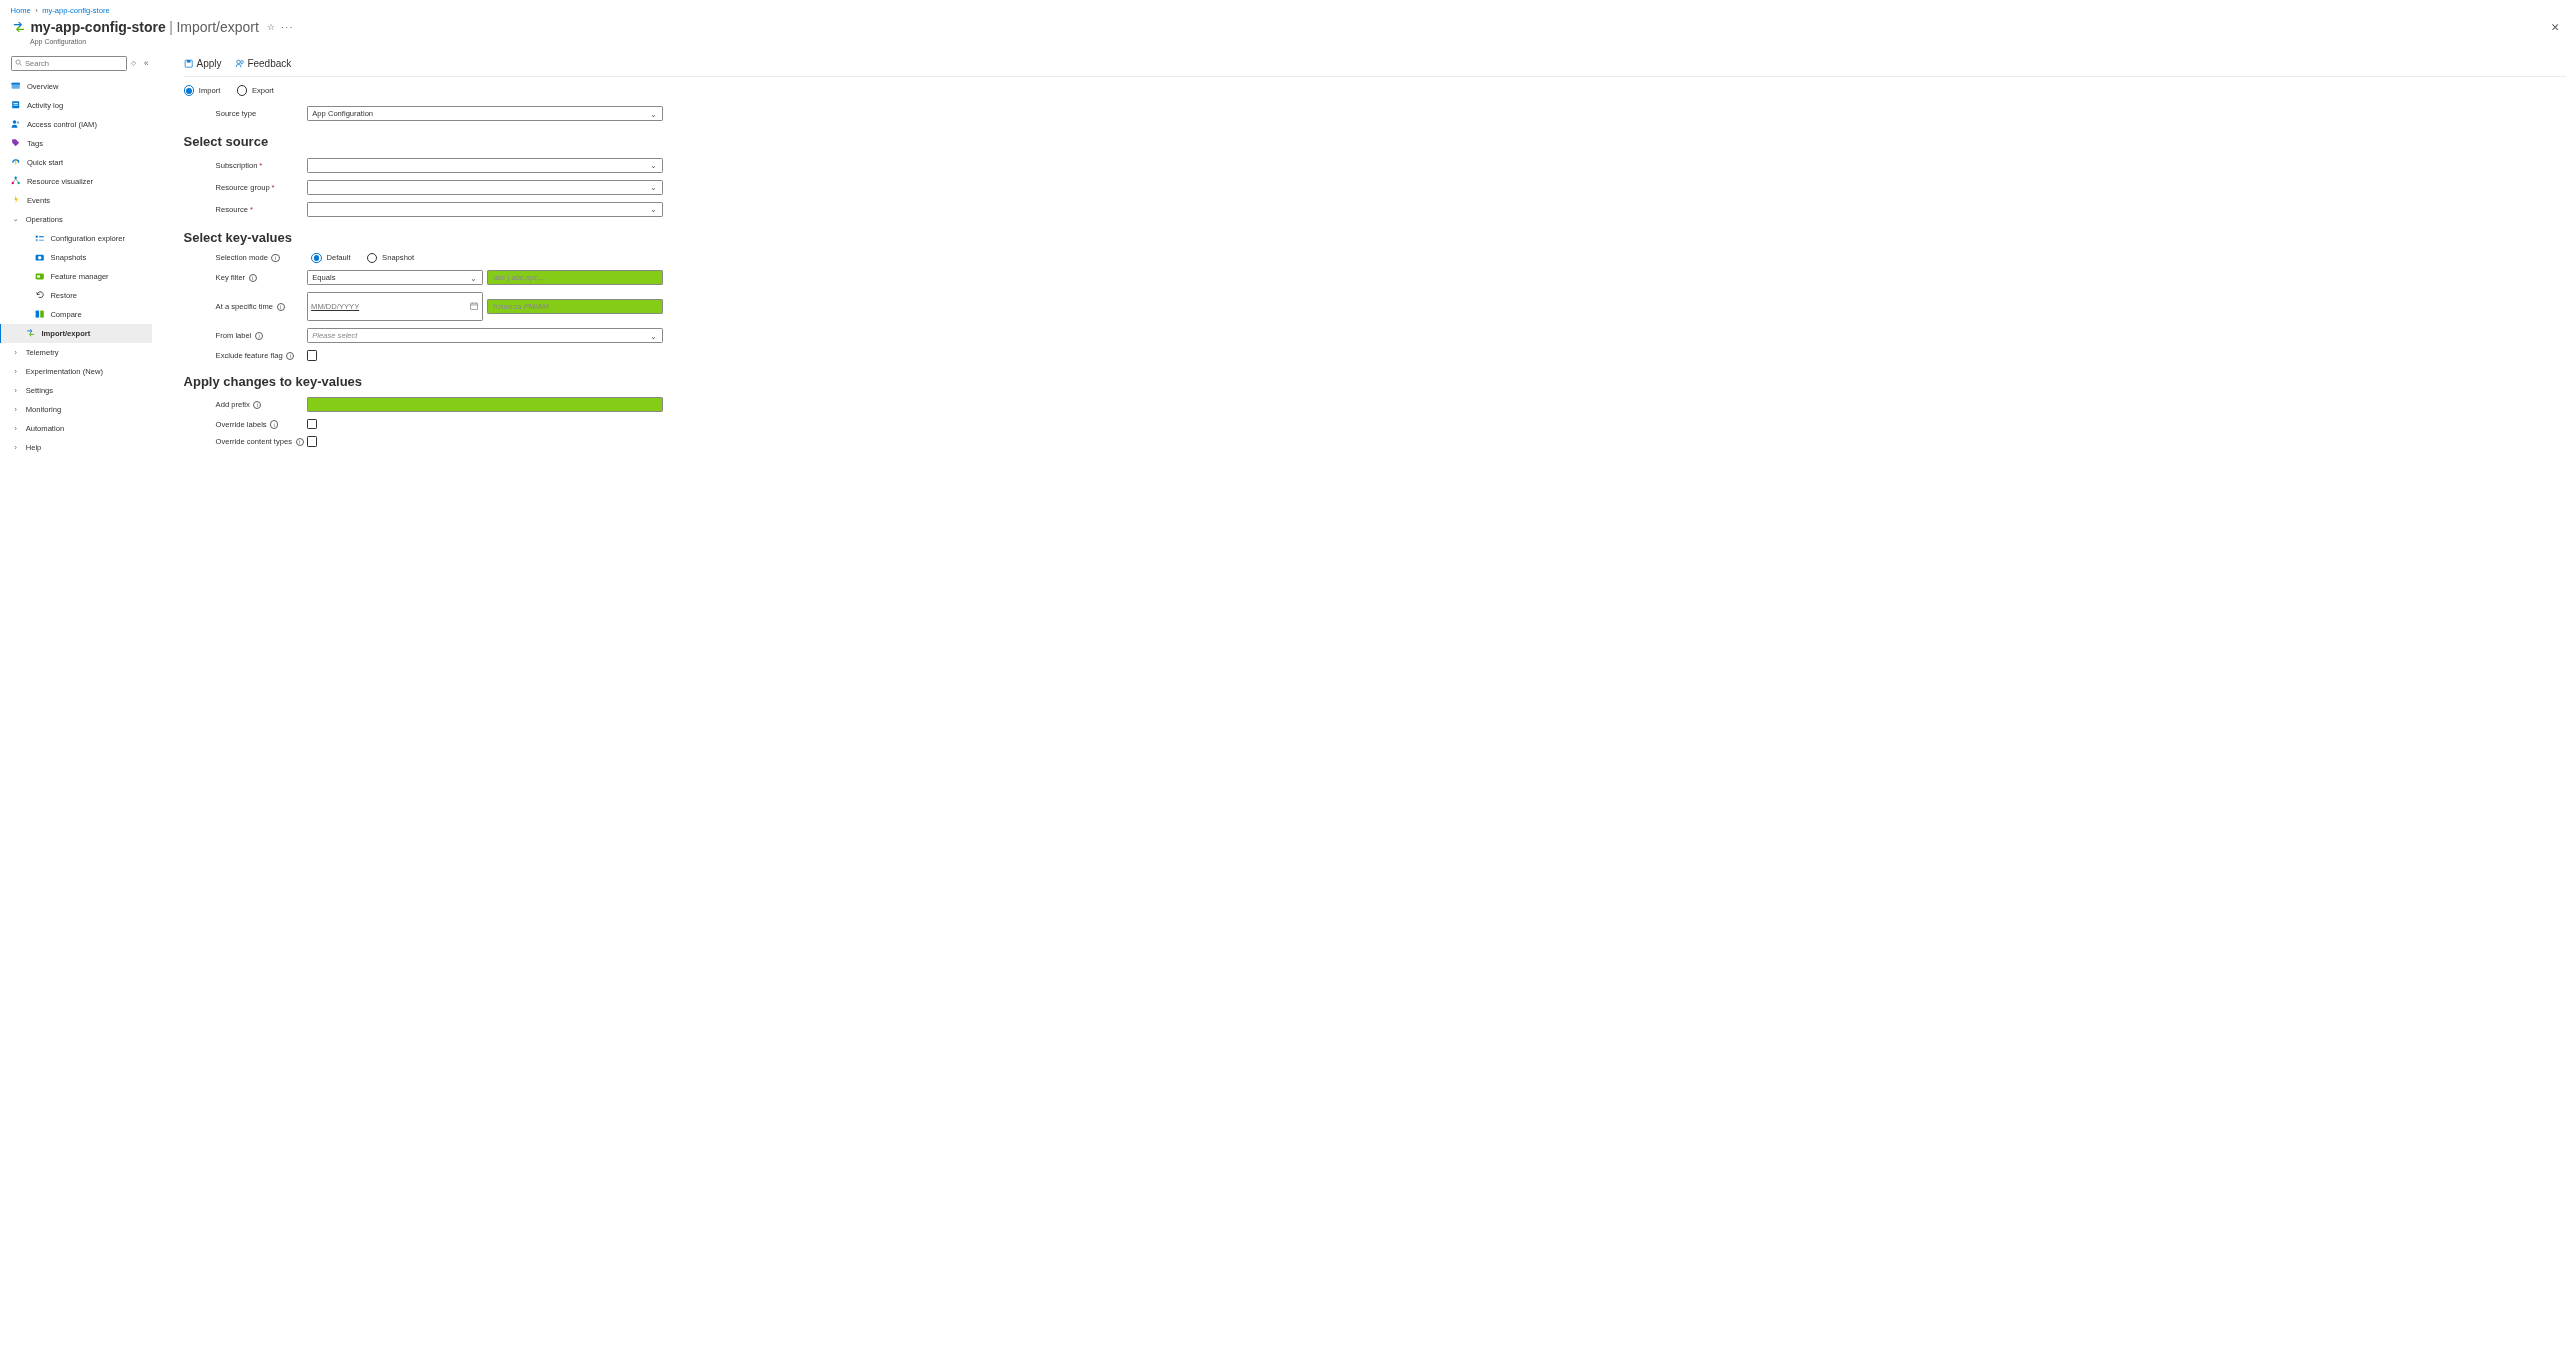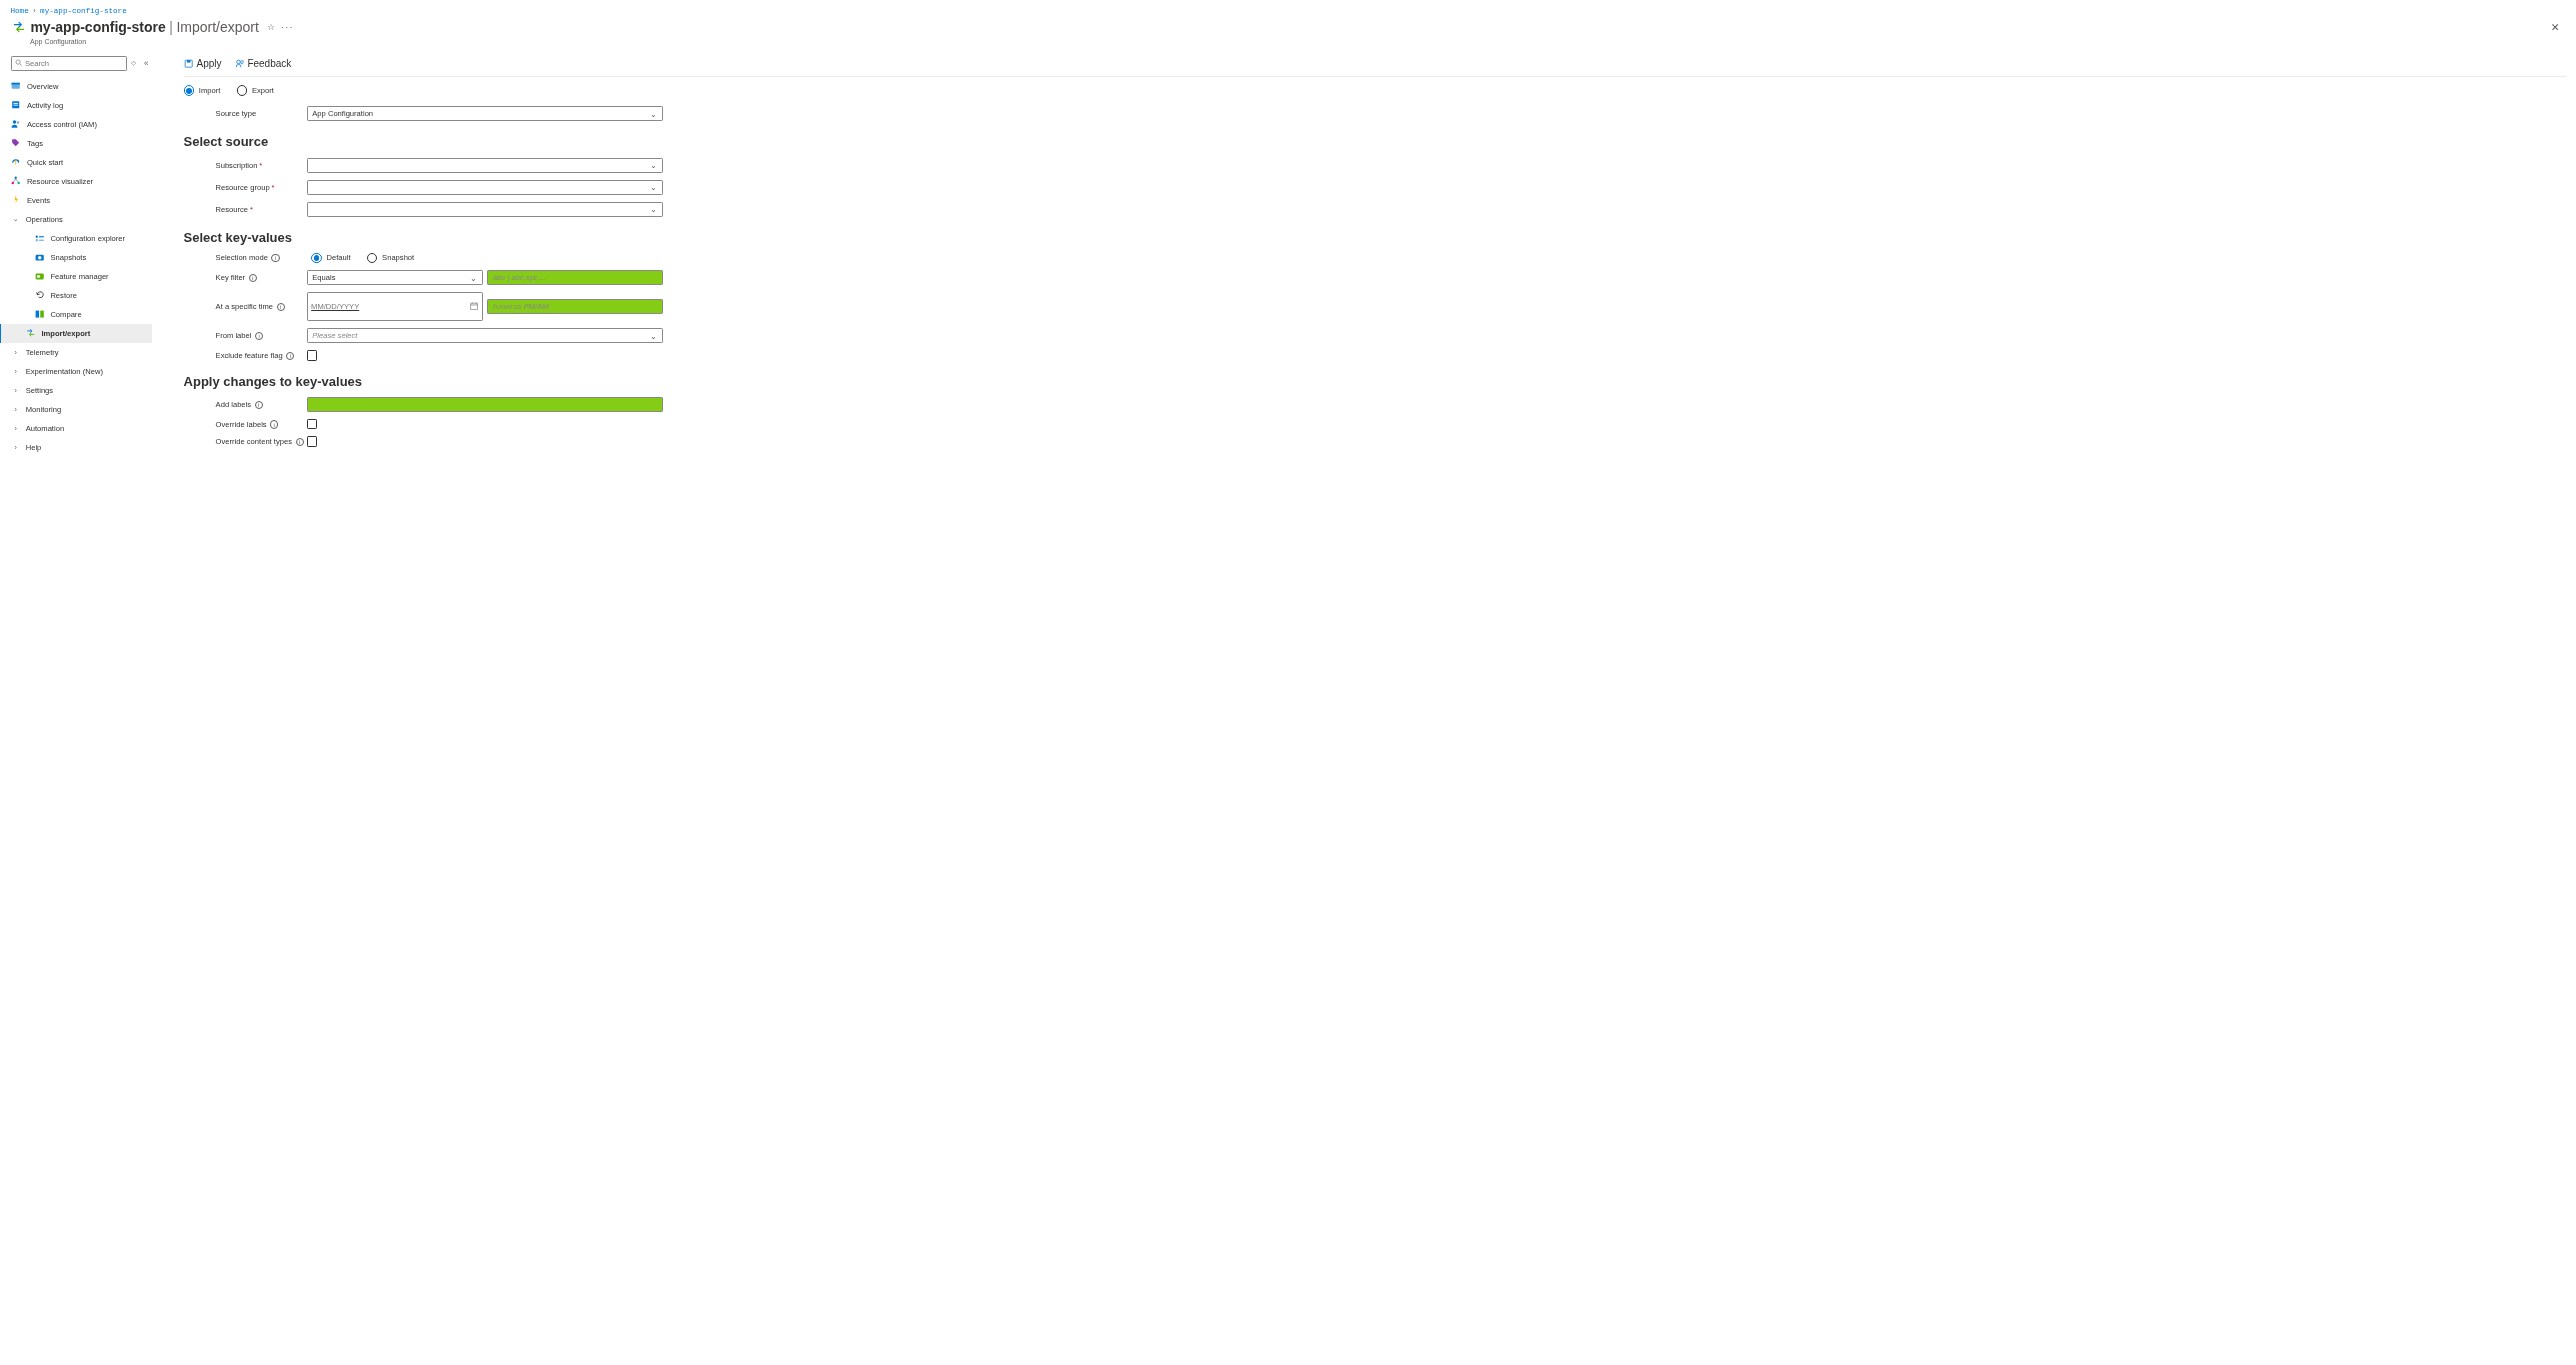--- a/index.html
+++ b/index.html
@@ -2,21 +2,21 @@
 <html style="font-size:9.4px"><head>
 <meta charset="utf-8">
 <style>
 * { box-sizing: border-box; margin: 0; padding: 0; font-family: "Segoe UI", Arial, sans-serif; }
 body { background: #fff; color: #323130; font-size: 7.6px; }
 
 .root { display: flex; flex-direction: column; }
 
 
 .breadcrumb { padding: 5.9px 10.5px 2.3px; font-size: 7.6px; }
-.breadcrumb a { color: #0078d4; text-decoration: none; font-family: Liberation Mono, monospace; }
+.breadcrumb a { color: #0078d4; text-decoration: none; }
 .breadcrumb .sep { color: #605e5c; margin: 0 2.3px; }
 
 
 .hdr { display: flex; align-items: center; padding: 1.2px 10.5px 3.5px; }
 .hdr-ico { width: 16.4px; height: 16.4px; margin-right: 3.5px; display:flex; align-items:center; justify-content:center; }
 .hdr-title { font-size: 14px; font-weight: 600; color: #323130; }
 .hdr-bar { font-size: 14px; font-weight: 300; color: #888; margin: 0 3.5px; }
 .hdr-sub { font-size: 14px; font-weight: 400; color: #605e5c; }
 .hdr-star { margin-left: 8.2px; color: #605e5c; font-size: 8.8px; cursor: pointer; }
 .hdr-dots { margin-left: 5.9px; color: #605e5c; font-size: 9.4px; cursor: pointer; letter-spacing: 1.2px; }
@@ -418,21 +418,21 @@
             <span>Exclude feature flag</span>
             <span class="info">i</span>
           </div>
         <div class="chk"></div>
       </div>
 
       <div class="section-h">Apply changes to key-values</div>
 
       <div class="form-row">
         <div class="lbl">
-            <span>Add labels</span>
+            <span>Add prefix</span>
             <span class="info">i</span>
           </div>
         <input class="text-input full" style="">
       </div>
 
       <div class="form-row">
         <div class="lbl">
             <span>Override labels</span>
             <span class="info">i</span>
           </div>

